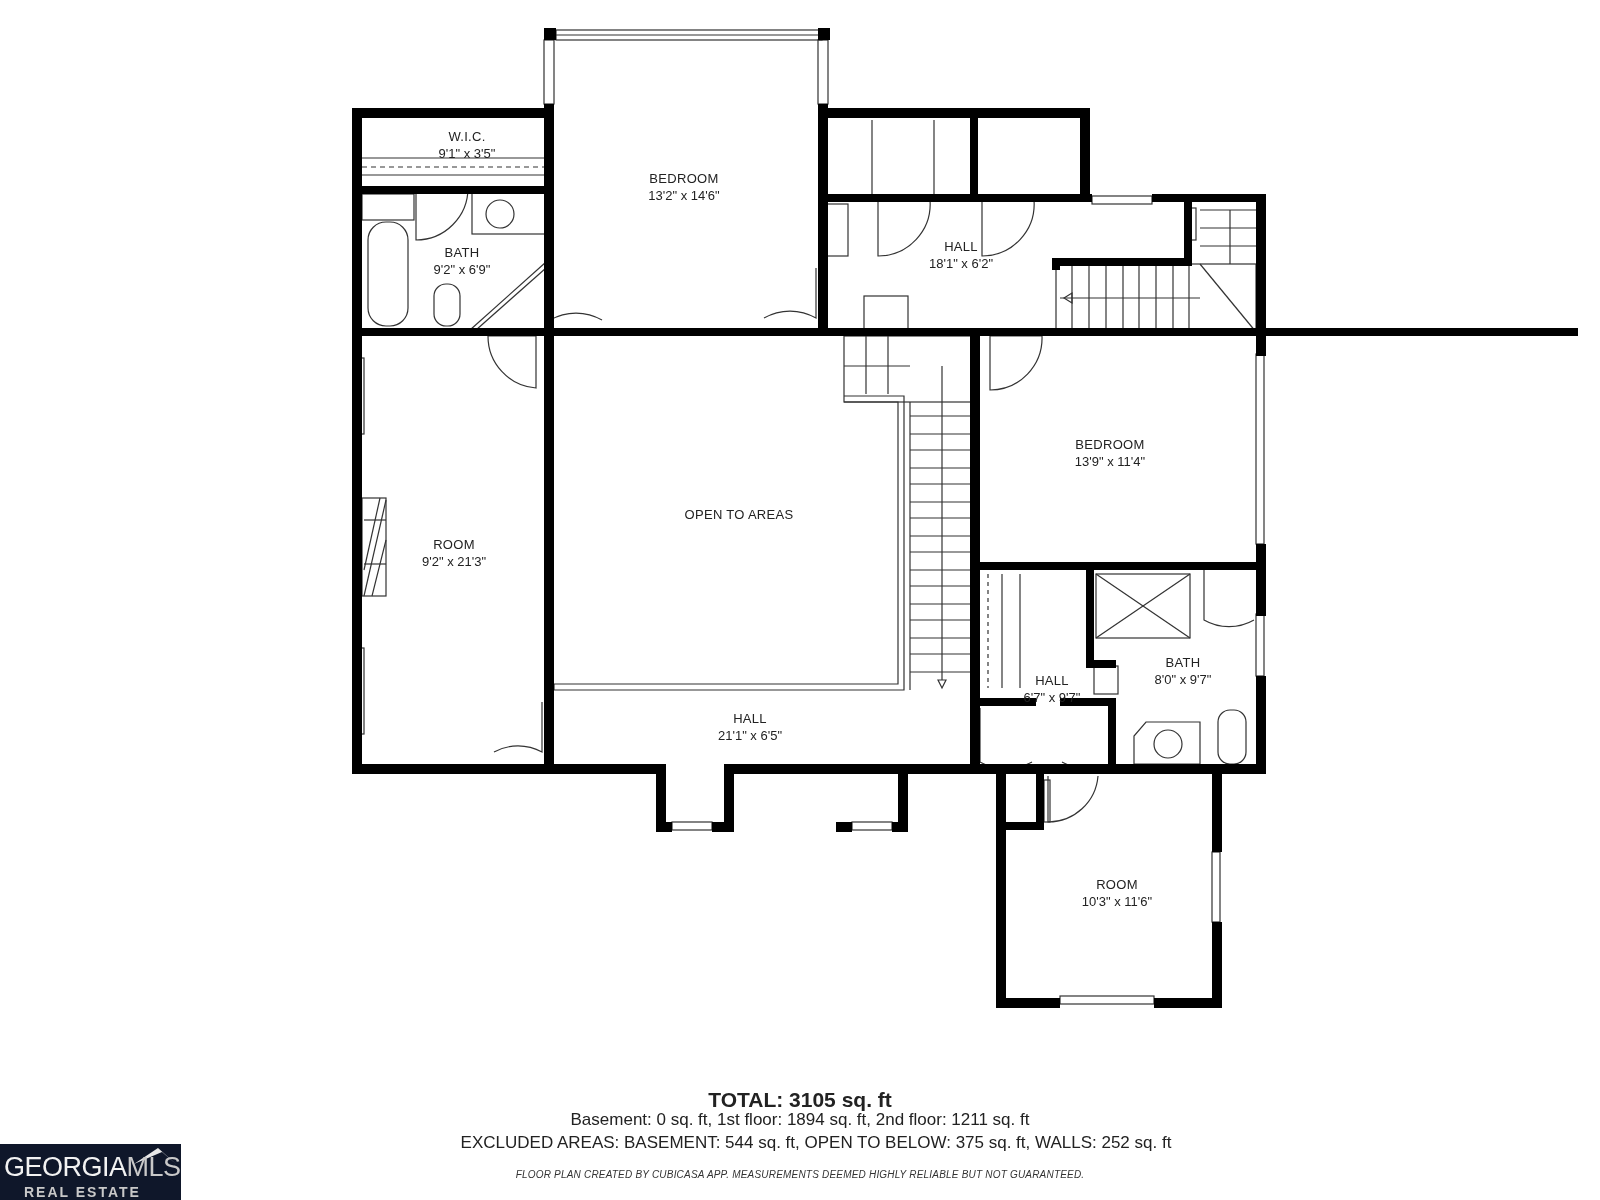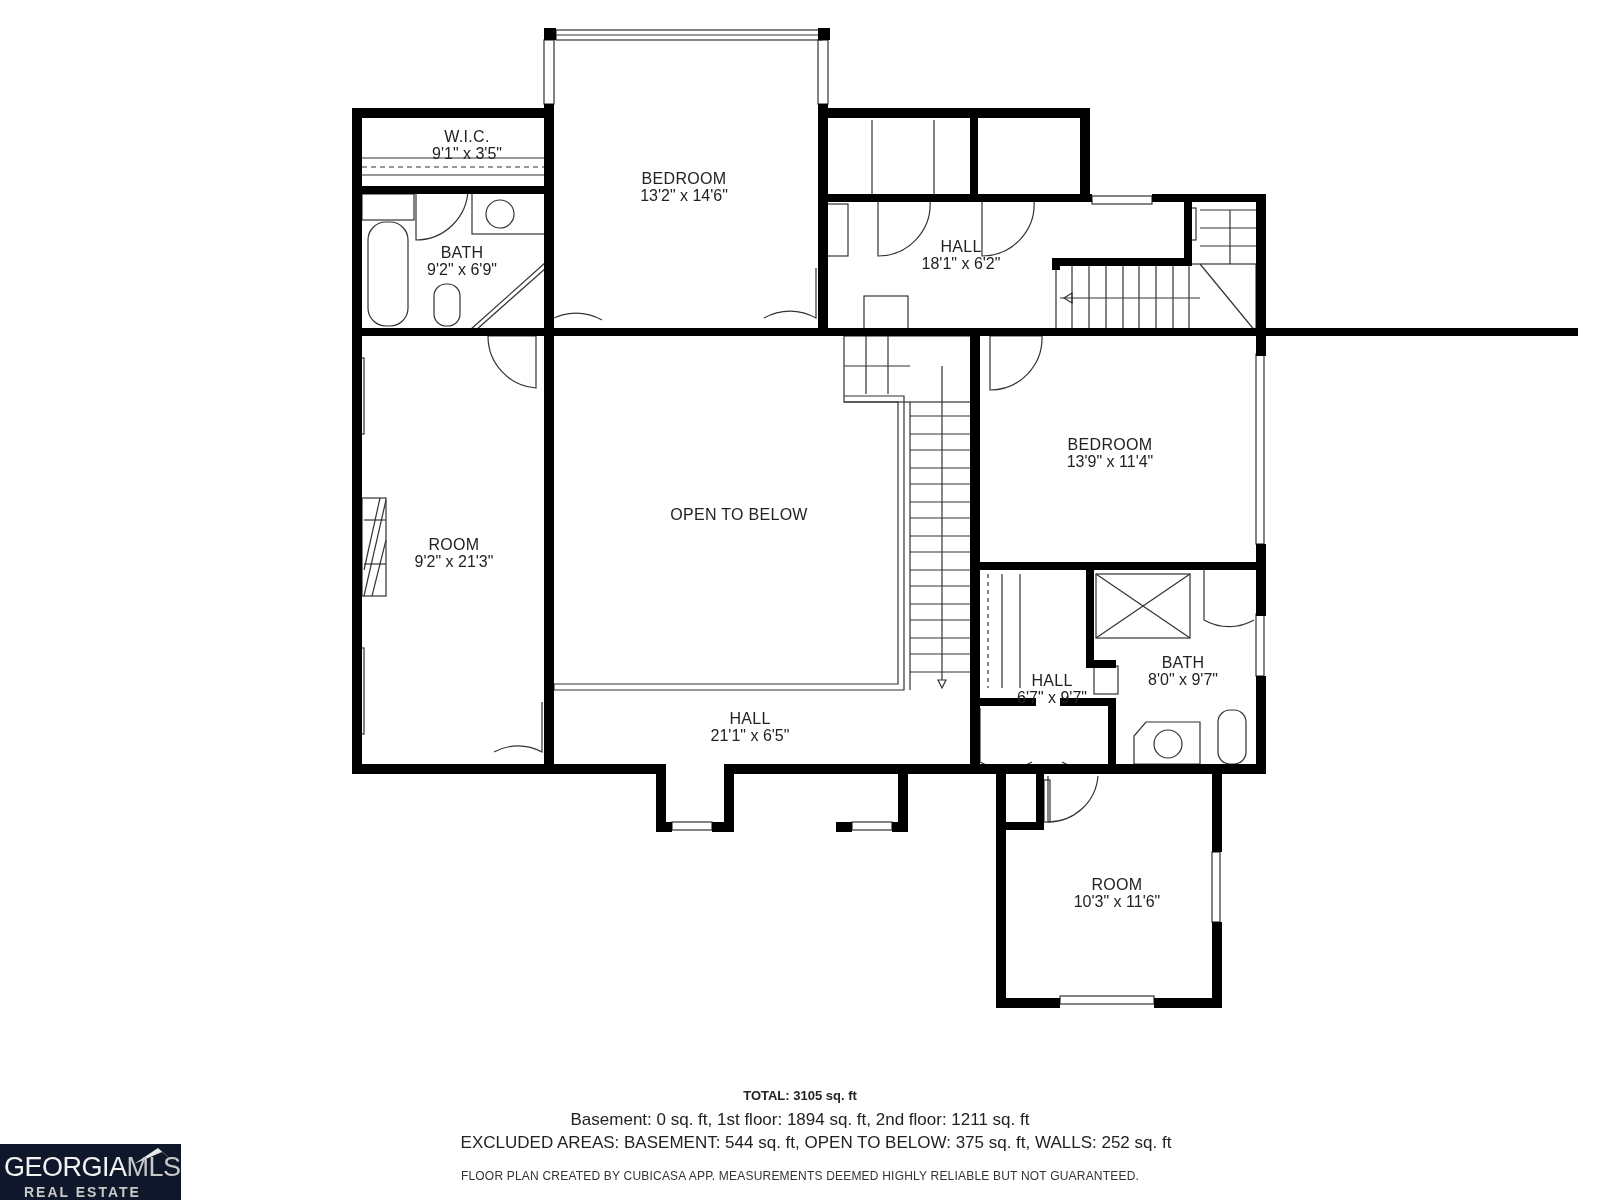--- a/index.html
+++ b/index.html
@@ -1,25 +1,25 @@
 <!DOCTYPE html>
 <html><head>
 <meta charset="utf-8">
 <style>
   html, body { margin:0; padding:0; background:#ffffff; }
   body { width:1600px; height:1200px; position:relative; overflow:hidden; font-family:"Liberation Sans", "DejaVu Sans", sans-serif; color:#222; }
   #plan { position:absolute; left:0; top:0; width:1600px; height:1200px; }
-  .room-label { position:absolute; text-align:center; font-size:16px; line-height:17px; color:#222; transform:translateX(-50%); white-space:nowrap; }
+  .room-label { position:absolute; text-align:center; font-size:13px; line-height:17px; color:#222; transform:translateX(-50%); white-space:nowrap; }
   .room-label .name { display:block; letter-spacing:0.3px; }
   .room-label .dims { display:block; }
   .summary { position:absolute; left:0; width:1600px; text-align:center; }
-  .total { top:1088px; font-weight:bold; font-size:13px; }
+  .total { top:1088px; font-weight:bold; font-size:21px; }
   .floors { top:1110px; font-size:17px; }
   .excluded { top:1133px; font-size:17px;padding-left:16px; }
-  .disclaimer { top:1169px; font-size:12px; letter-spacing:0.2px; color:#333; }
+  .disclaimer { top:1169px; font-size:10px; letter-spacing:0.2px; color:#333;font-style:italic; }
   .logo { position:absolute; left:0; top:1144px; width:181px; height:72px; background:#0f172a; }
   .logo .brand { position:absolute; left:4px; top:8px; font-size:27px; color:#f2f2f2; letter-spacing:-0.5px; }
   .logo .brand .mls { color:#c9c9c9; }
   .logo .sub { position:absolute; left:24px; top:40px; font-size:14px; font-weight:bold; letter-spacing:2px; color:#c8c8c8; }
   .logo .roof { position:absolute; left:132px; top:2px; }
 </style>
 </head>
 <body>
 
 <svg id="plan" viewBox="0 0 1600 1200" xmlns="http://www.w3.org/2000/svg">
@@ -212,21 +212,21 @@
 </div>
 <div class="room-label" style="left:961px; top:238px;">
   <span class="name">HALL</span>
   <span class="dims">18'1" x 6'2"</span>
 </div>
 <div class="room-label" style="left:454px; top:536px;">
   <span class="name">ROOM</span>
   <span class="dims">9'2" x 21'3"</span>
 </div>
 <div class="room-label" style="left:739px; top:506px;">
-  <span class="name">OPEN TO BELOW</span>
+  <span class="name">OPEN TO AREAS</span>
 </div>
 <div class="room-label" style="left:1110px; top:436px;">
   <span class="name">BEDROOM</span>
   <span class="dims">13'9" x 11'4"</span>
 </div>
 <div class="room-label" style="left:750px; top:710px;">
   <span class="name">HALL</span>
   <span class="dims">21'1" x 6'5"</span>
 </div>
 <div class="room-label" style="left:1052px; top:672px;">

